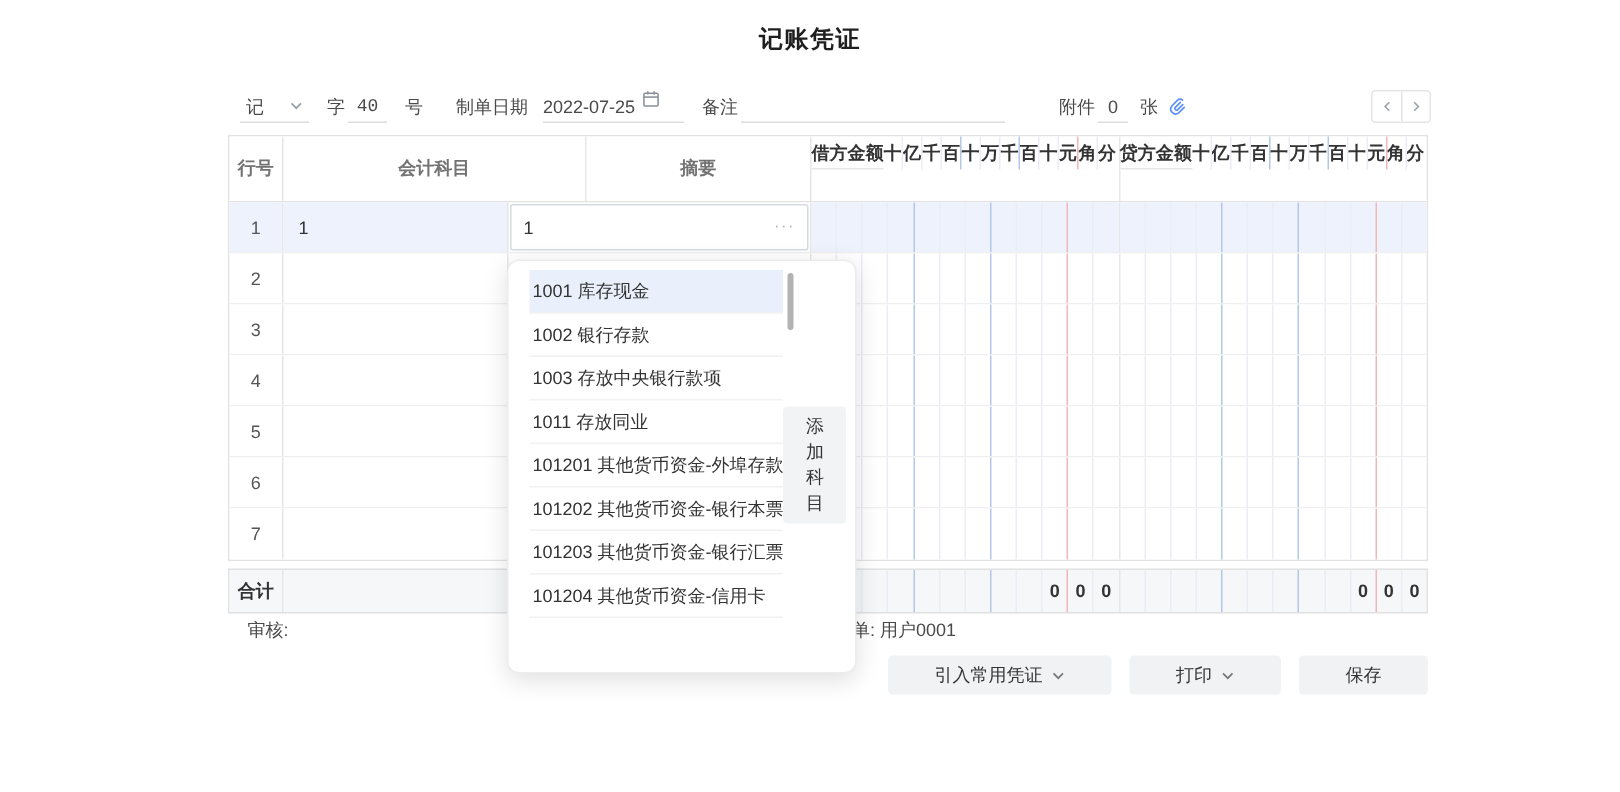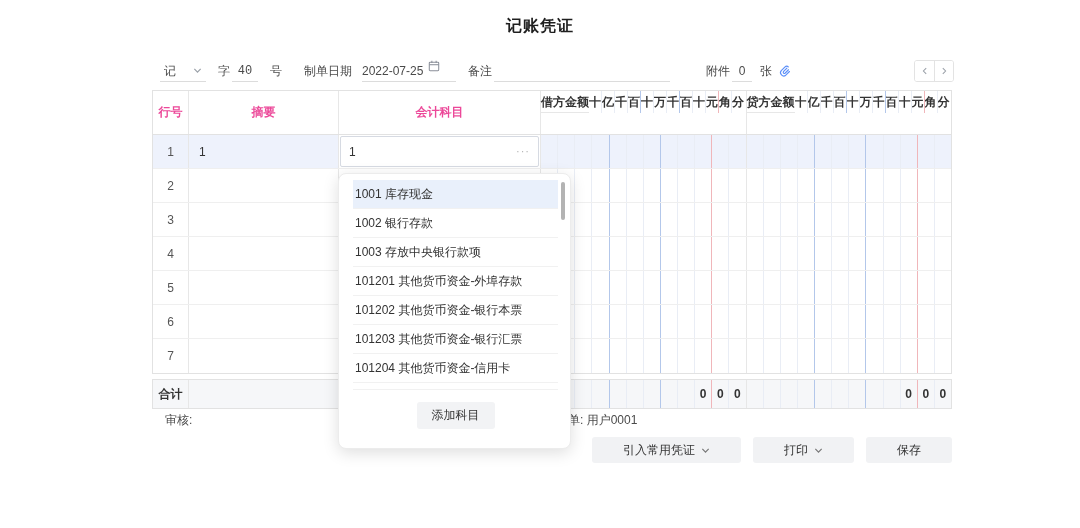--- a/index.html
+++ b/index.html
@@ -26,21 +26,21 @@
   .att-unit{left:760px;}
   .clip{left:778px;display:flex;align-items:center;cursor:pointer;}
   .nav-group{position:absolute;left:914px;top:60px;display:flex;border:1px solid #e3e3e3;border-radius:3px;overflow:hidden;background:#fff;}
   .nav-btn{width:19px;height:20px;display:flex;align-items:center;justify-content:center;background:#fff;cursor:pointer;}
   .nav-btn + .nav-btn{border-left:1px solid #e3e3e3;}
 
   
   .vtable{position:absolute;left:152px;top:90px;width:800px;}
   .t-main{border:1px solid #e2e2e2;}
   .thead{display:flex;height:44px;border-bottom:1px solid #e2e2e2;background:#fff;}
-  .th{display:flex;align-items:center;justify-content:center;font-weight:bold;color:#ec4899;}
+  .th{display:flex;align-items:center;justify-content:center;font-weight:bold;color:#737373;}
   .col-no{flex:0 0 36px;border-right:1px solid #e7e7e7;}
   .col-sum{flex:0 0 150px;border-right:1px solid #e7e7e7;}
   .col-acc{flex:0 0 202px;border-right:1px solid #e7e7e7;}
   .col-amt{flex:1 1 0;display:flex;flex-direction:row;}
   .col-amt.debit{border-right:1px solid #e7e7e7;}
   .amt-title{height:22px;line-height:22px;text-align:center;font-weight:bold;border-bottom:1px solid #e7e7e7;}
   .digit-row{display:flex;height:22px;}
   .digit-cell{flex:1 1 0;display:flex;align-items:center;justify-content:center;
               font-weight:bold;border-left:1px solid #e9edf5;overflow:hidden;}
   .digit-cell:first-child{border-left:none;}
@@ -60,21 +60,21 @@
   .acc-more{margin-left:auto;color:#b4b4b4;font-size:11px;letter-spacing:1px;cursor:pointer;line-height:1;}
   .t-gap{height:5px;background:#fff;}
   .trow.total{height:30px;background:#f6f7f9;border:1px solid #e2e2e2;font-weight:bold;}
   .trow.total .cell-no{color:#333;font-weight:bold;background:#f6f7f9;}
   .trow.total .cell-merged{flex:0 0 352px;border-right:1px solid #e7e7e7;}
   .trow.total .digit-cell{font-weight:bold;}
 
   
   .acc-dropdown{position:absolute;left:338px;top:173px;width:233px;height:276px;background:#fff;
                 border:1px solid #ececec;border-radius:8px;box-shadow:0 4px 16px rgba(0,0,0,.13);
-                z-index:10;padding:6px 12px 8px 14px;display:flex;flex-direction:column;}
+                z-index:10;padding:6px 12px 8px 14px;display:flex;flex-direction:row;}
   .dd-list{position:relative;}
   .dd-item{height:29px;line-height:29px;border-bottom:1px solid #f1f1f1;color:#333;
            padding-left:2px;white-space:nowrap;overflow:hidden;cursor:pointer;}
   .dd-item.selected{background:#e9f0fb;}
   .dd-sliver{height:7px;border-bottom:1px solid #f1f1f1;}
   .dd-scroll{position:absolute;right:-7px;top:2px;width:4px;height:38px;background:#b3b3b3;border-radius:2px;}
   .dd-footer{flex:1;display:flex;align-items:center;justify-content:center;}
   .dd-add-btn{background:#f2f3f5;border:none;border-radius:3px;padding:5px 15px;
               font:inherit;color:#333;cursor:pointer;}
 
@@ -132,22 +132,22 @@
       <svg width="8" height="8" viewBox="0 0 10 10">
           <path d="M3.5 1.5 7 5 3.5 8.5" stroke="#9aa0a8" fill="none" stroke-width="1.3"></path>
         </svg>
     </div>
   </div>
 
   <div class="vtable">
     <div class="t-main">
       <div class="thead">
         <div class="th col-no">行号</div>
+        <div class="th col-acc">会计科目</div>
         <div class="th col-sum">摘要</div>
-        <div class="th col-acc">会计科目</div>
         <div class="col-amt debit">
           <div class="amt-title">借方金额</div>
           <div class="digit-row">
               <div class="digit-cell">十</div>
               <div class="digit-cell">亿</div>
               <div class="digit-cell">千</div>
               <div class="digit-cell">百</div>
               <div class="digit-cell grp">十</div>
               <div class="digit-cell">万</div>
               <div class="digit-cell">千</div>
@@ -446,20 +446,21 @@
         </div>
     </div>
   </div>
 
   <div class="acc-dropdown">
     <div class="dd-list">
       <div class="dd-scroll"></div>
     <div class="dd-item selected">1001 库存现金</div>
         <div class="dd-item">1002 银行存款</div>
         <div class="dd-item">1003 存放中央银行款项</div>
+        <div class="dd-item">1011 存放同业</div>
         <div class="dd-item">101201 其他货币资金-外埠存款</div>
         <div class="dd-item">101202 其他货币资金-银行本票</div>
         <div class="dd-item">101203 其他货币资金-银行汇票</div>
         <div class="dd-item">101204 其他货币资金-信用卡</div>
       </div>
     <div class="dd-sliver"></div>
     <div class="dd-footer">
       <button class="dd-add-btn">添加科目</button>
     </div>
   </div>

